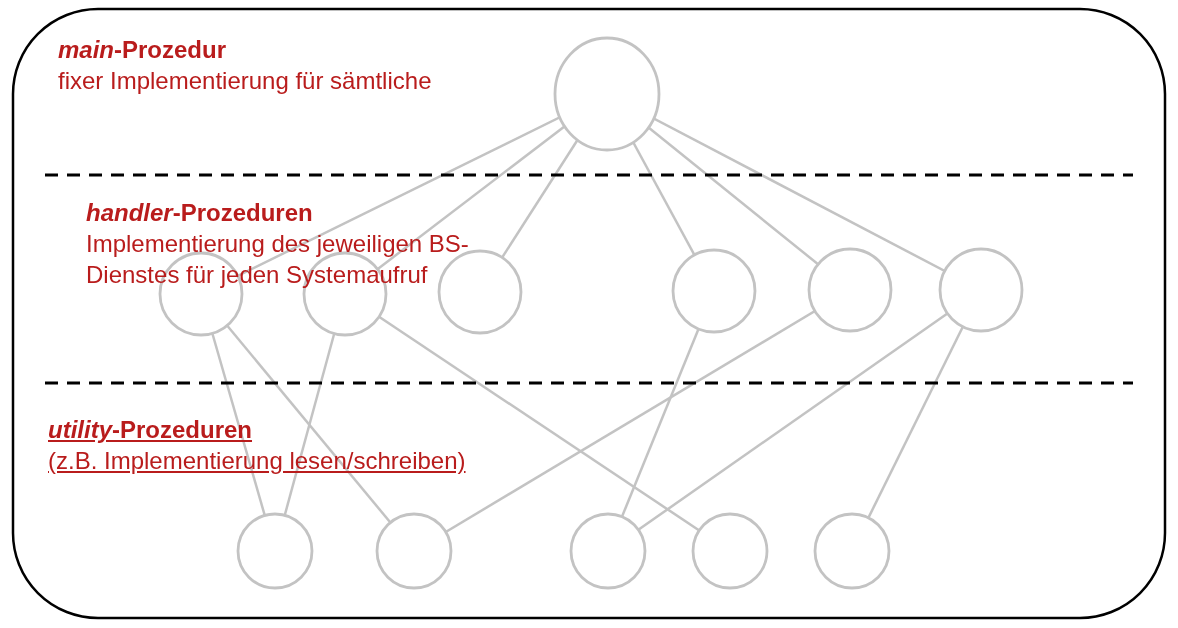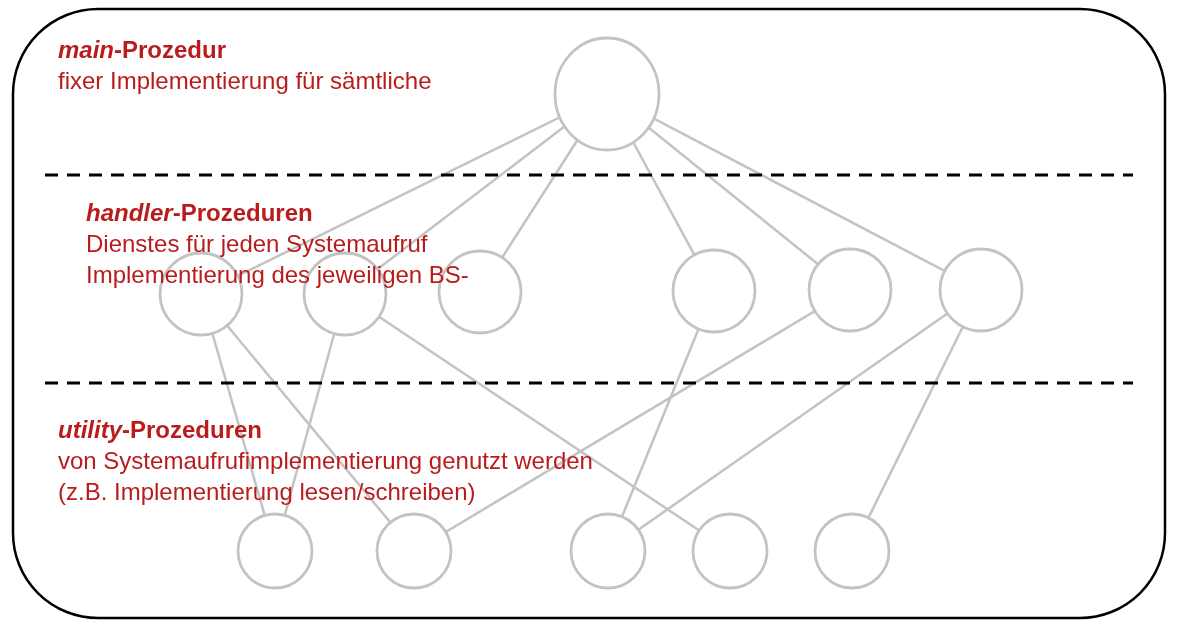--- a/index.html
+++ b/index.html
@@ -67,25 +67,24 @@
     <div class="sec-title">
       <span class="kw">main</span><span>-Prozedur</span>
     </div>
     <div>fixer Implementierung für sämtliche</div>
   </div>
 
   <div class="label-block" style="left:58px;top:197px;margin-left:28px;">
     <div class="sec-title">
       <span class="kw">handler</span><span>-Prozeduren</span>
     </div>
+    <div>Implementierung des jeweiligen BS-</div>
     <div>Dienstes für jeden Systemaufruf</div>
-    <div>Implementierung des jeweiligen BS-</div>
   </div>
 
-  <div class="label-block" style="left:58px;top:414px;">
+  <div class="label-block" style="left:48px;top:414px;text-decoration:underline;">
     <div class="sec-title">
       <span class="kw">utility</span><span>-Prozeduren</span>
     </div>
-    <div>von Systemaufrufimplementierung genutzt werden</div>
     <div>(z.B. Implementierung lesen/schreiben)</div>
   </div>
 
 </div>
 
 </body></html>

